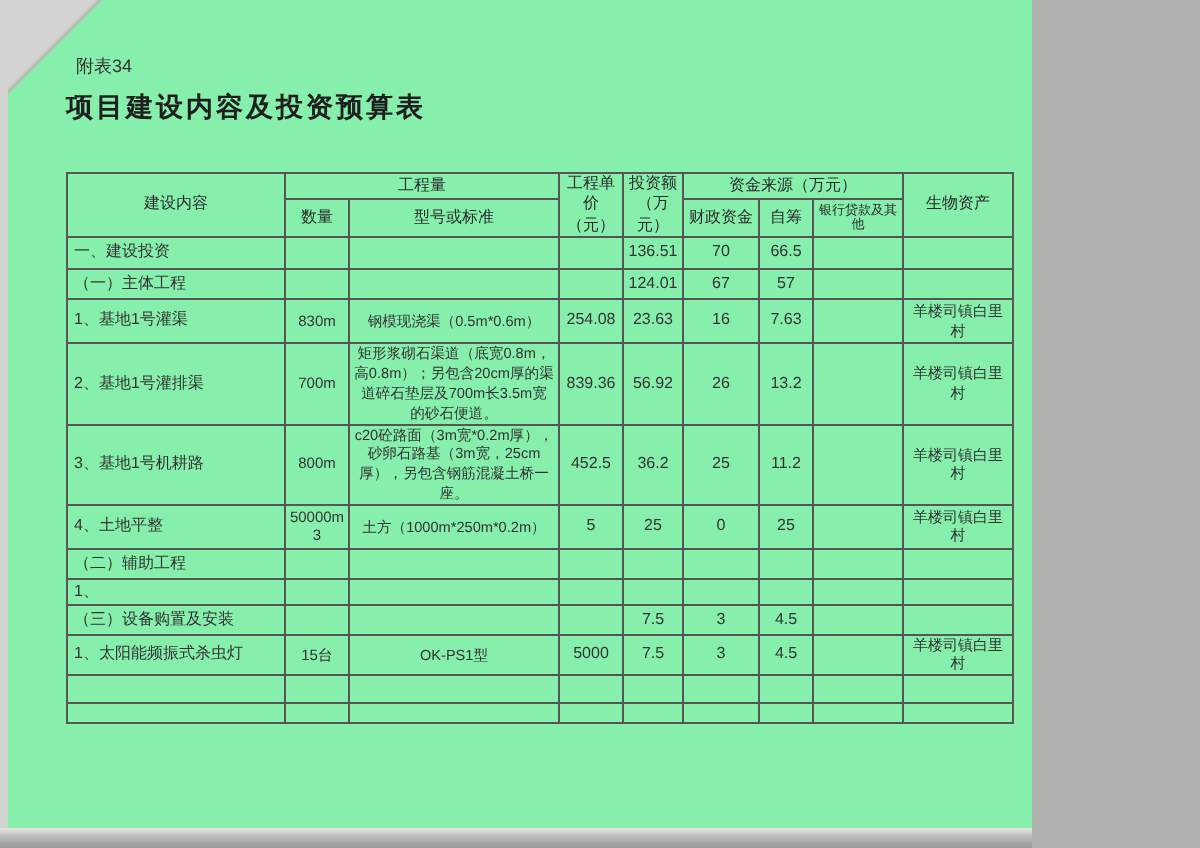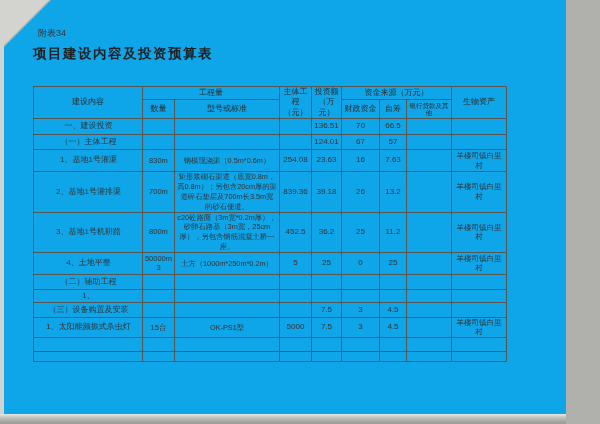--- a/index.html
+++ b/index.html
@@ -2,22 +2,22 @@
 <html><head>
 <meta charset="utf-8">
 <style>
   html,body{margin:0;padding:0;}
   body{
     width:600px;height:424px;
     font-family:"Liberation Sans","DejaVu Sans",sans-serif;
     background:#b0b0ac;
   }
   .sheet{
-    position:relative;width:566px;height:424px;overflow:hidden;
-    background:#0ea5e9;color:#2d2d2d;
+    position:relative;width:516px;height:424px;overflow:hidden;
+    background:#86efac;color:#2d2d2d;
   }
   
   .corner-fold{
     position:absolute;left:0;top:0;width:52px;height:52px;
     background:linear-gradient(135deg,#d3d3cf 0%,#d3d3cf 46%,#b7b7b3 48%,rgba(232,232,228,0) 50%);
   }
   .edge-left{position:absolute;left:0;top:40px;width:4px;height:380px;background:#d2d2ce;}
   .edge-right{position:absolute;left:591px;top:0;width:1px;height:412px;background:#c7c7c3;}
   .edge-bottom{
     position:absolute;left:0;bottom:0;width:600px;height:10px;
@@ -39,21 +39,21 @@
     border:1px solid #565652;
     font-size:8px;line-height:1.3;color:#333;
     text-align:center;vertical-align:middle;
     padding:0 2px;overflow:hidden;
     font-weight:normal;word-break:break-all;
   }
   .main thead tr:nth-child(1){height:12px;}
   .main thead tr:nth-child(2){height:18px;margin-top:14px;}
   .main th{color:#2b2b2b;}
   .main th.xs{font-size:6.5px;line-height:1.15;}
-  .main td:nth-child(1){text-align:center;padding-left:3px;}
+  .main td:nth-child(1){text-align:left;padding-left:3px;}
   .main td:nth-child(2){font-size:7.5px;padding:0 1px;}
   .main td:nth-child(3){font-size:7.3px;line-height:1.35;}
   .main td:nth-child(9){font-size:7.5px;line-height:1.25;}
   tr.r0{height:16px;} tr.r1{height:15px;} tr.r2{height:22px;}
   tr.r3{height:40px;} tr.r4{height:38px;} tr.r5{height:22px;}
   tr.r6{height:15px;} tr.r7{height:13px;} tr.r8{height:15px;}
   tr.r9{height:20px;} tr.r10{height:14px;} tr.r11{height:10px;}
   tr.f0{height:18px;}
 </style>
 </head>
@@ -78,21 +78,21 @@
           <col style="width:30px">
           <col style="width:38px">
         <col style="width:27px">
           <col style="width:45px">
           <col style="width:55px">
       </colgroup>
       <thead>
         <tr>
           <th rowspan="2">建设内容</th>
           <th colspan="2">工程量</th>
-          <th rowspan="2">主体工程（元）</th>
+          <th rowspan="2">工程单价（元）</th>
           <th rowspan="2">投资额（万元）</th>
           <th colspan="3">资金来源（万元）</th>
           <th rowspan="2">生物资产</th>
         </tr>
         <tr>
           <th>数量</th>
           <th>型号或标准</th>
           <th>财政资金</th>
           <th>自筹</th>
           <th class="xs">银行贷款及其他</th>
@@ -130,21 +130,21 @@
             <td>16</td>
             <td>7.63</td>
             <td></td>
             <td>羊楼司镇白里村</td>
           </tr>
           <tr class="r3">
             <td>2、基地1号灌排渠</td>
             <td>700m</td>
             <td>矩形浆砌石渠道（底宽0.8m，高0.8m）；另包含20cm厚的渠道碎石垫层及700m长3.5m宽的砂石便道。</td>
             <td>839.36</td>
-            <td>39.18</td>
+            <td>56.92</td>
             <td>26</td>
             <td>13.2</td>
             <td></td>
             <td>羊楼司镇白里村</td>
           </tr>
           <tr class="r4">
             <td>3、基地1号机耕路</td>
             <td>800m</td>
             <td>c20砼路面（3m宽*0.2m厚），砂卵石路基（3m宽，25cm厚），另包含钢筋混凝土桥一座。</td>
             <td>452.5</td>

